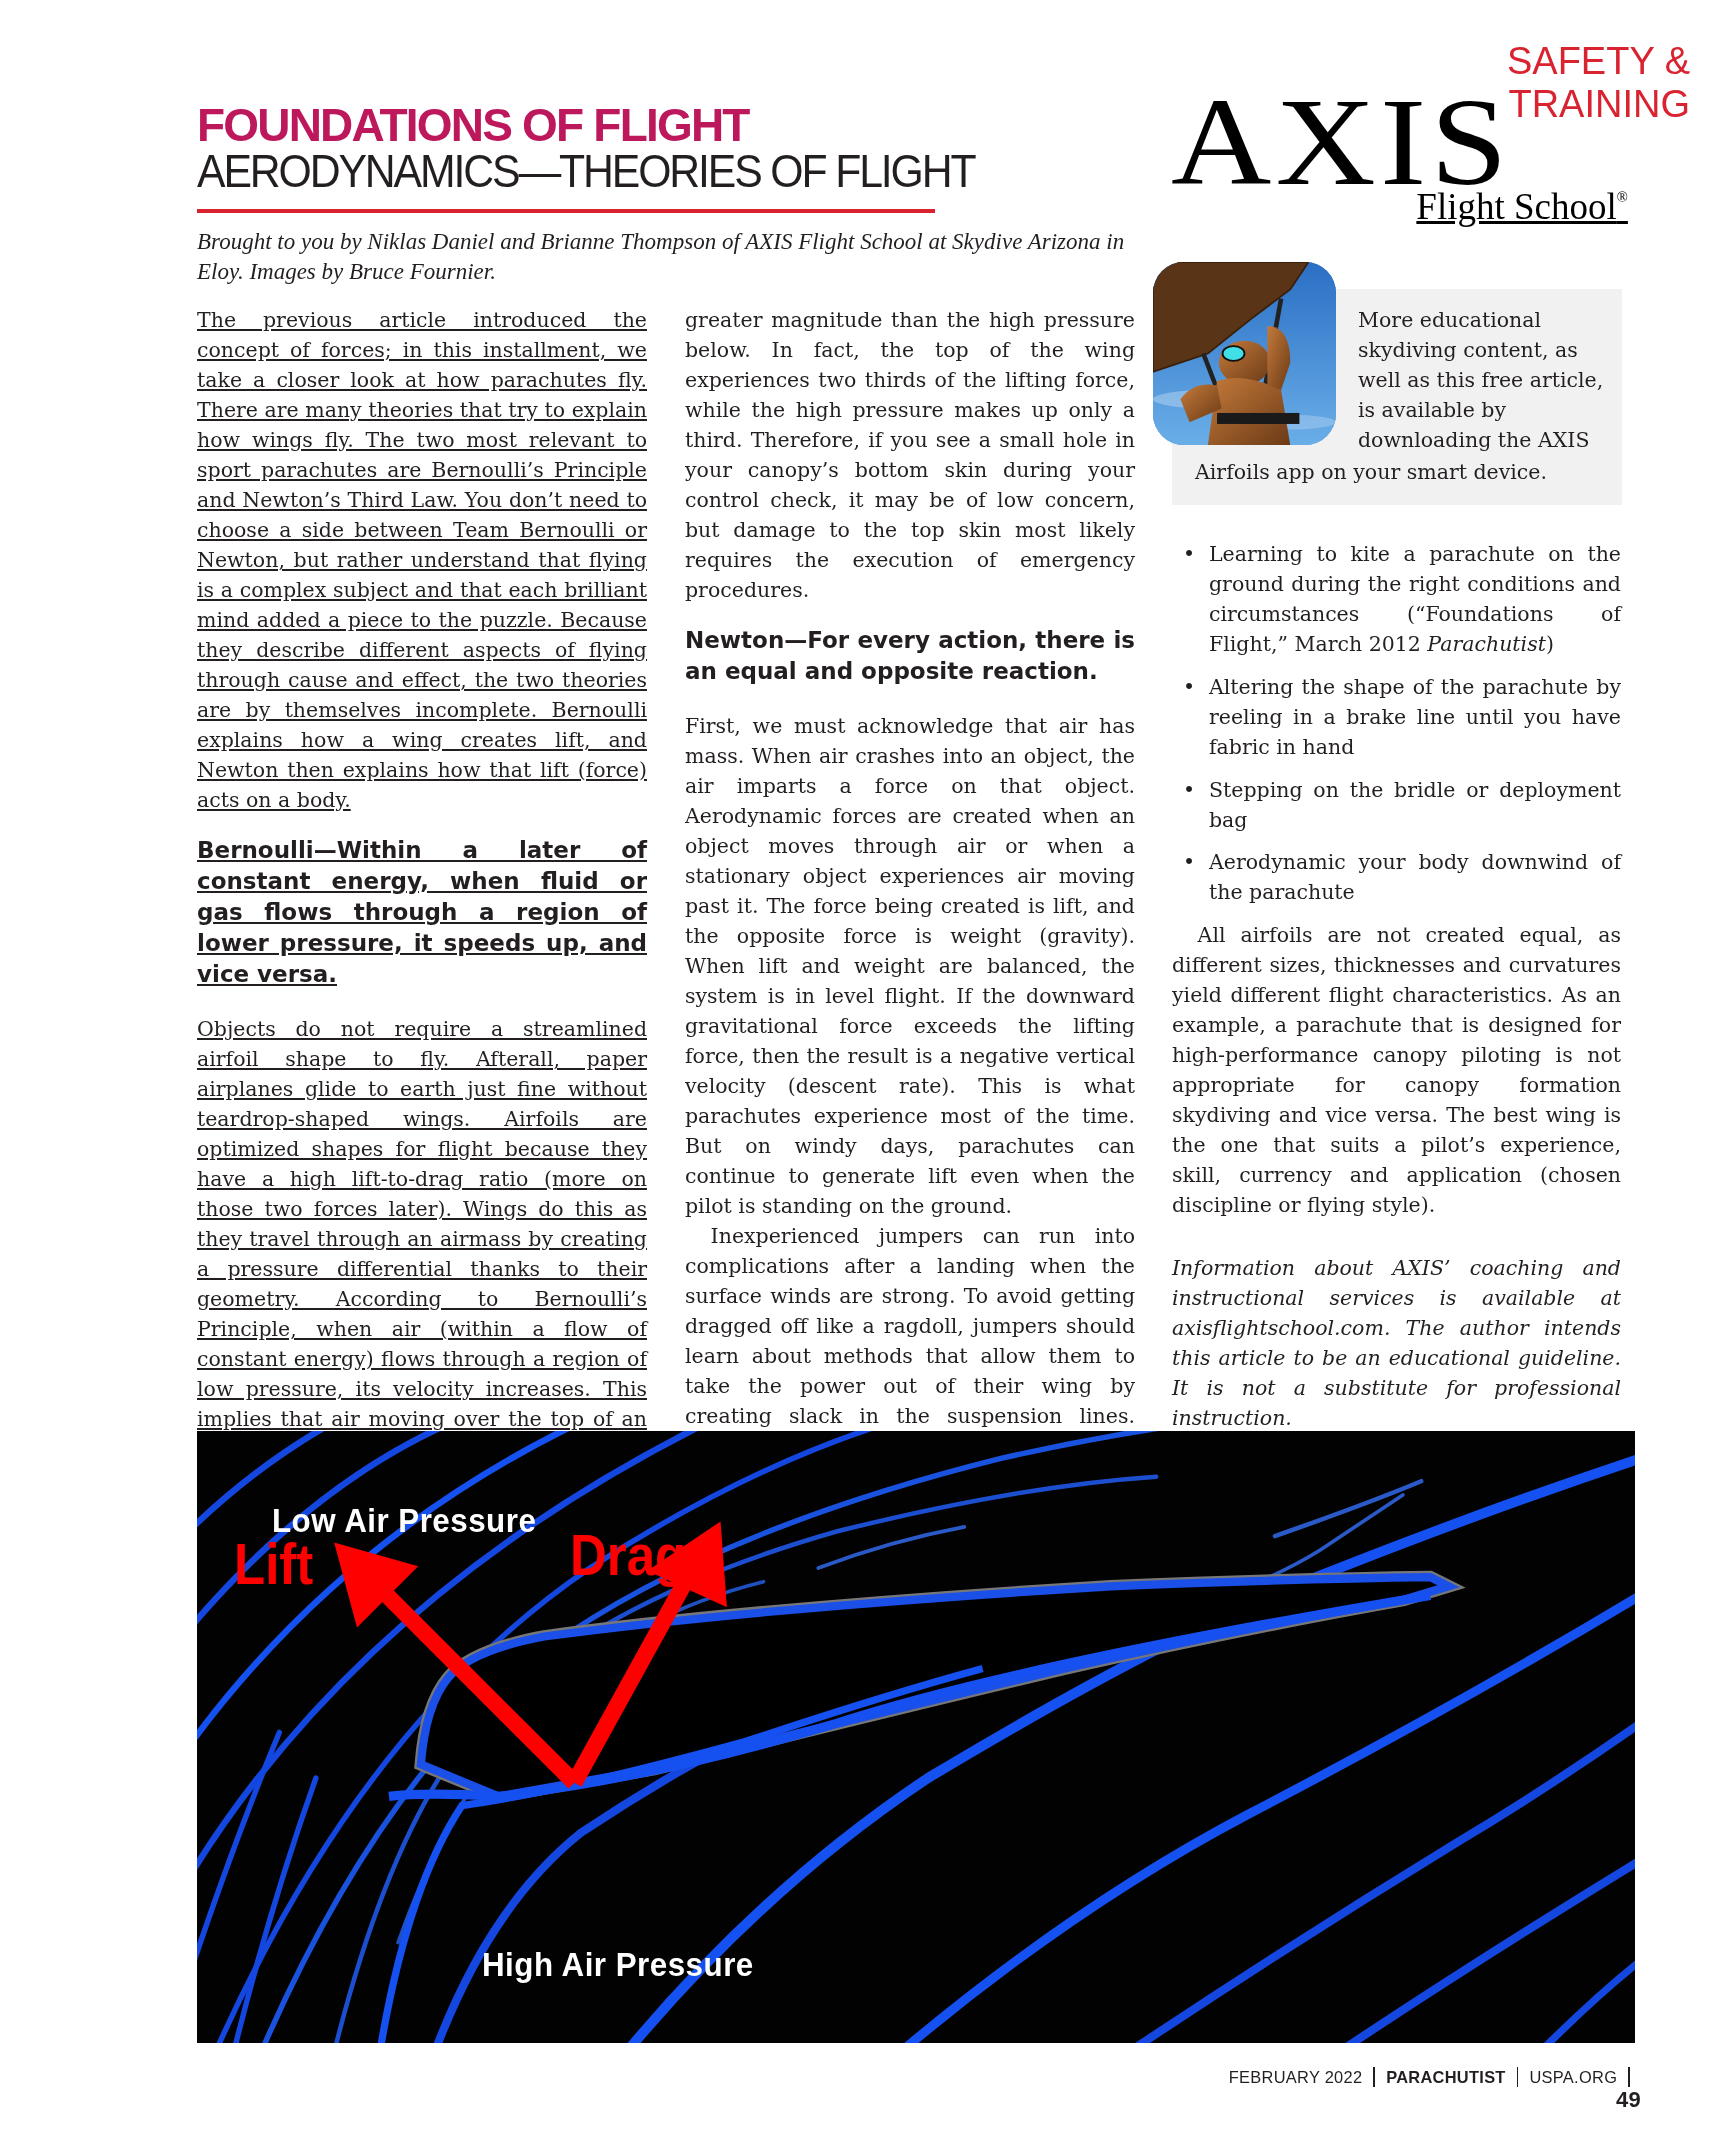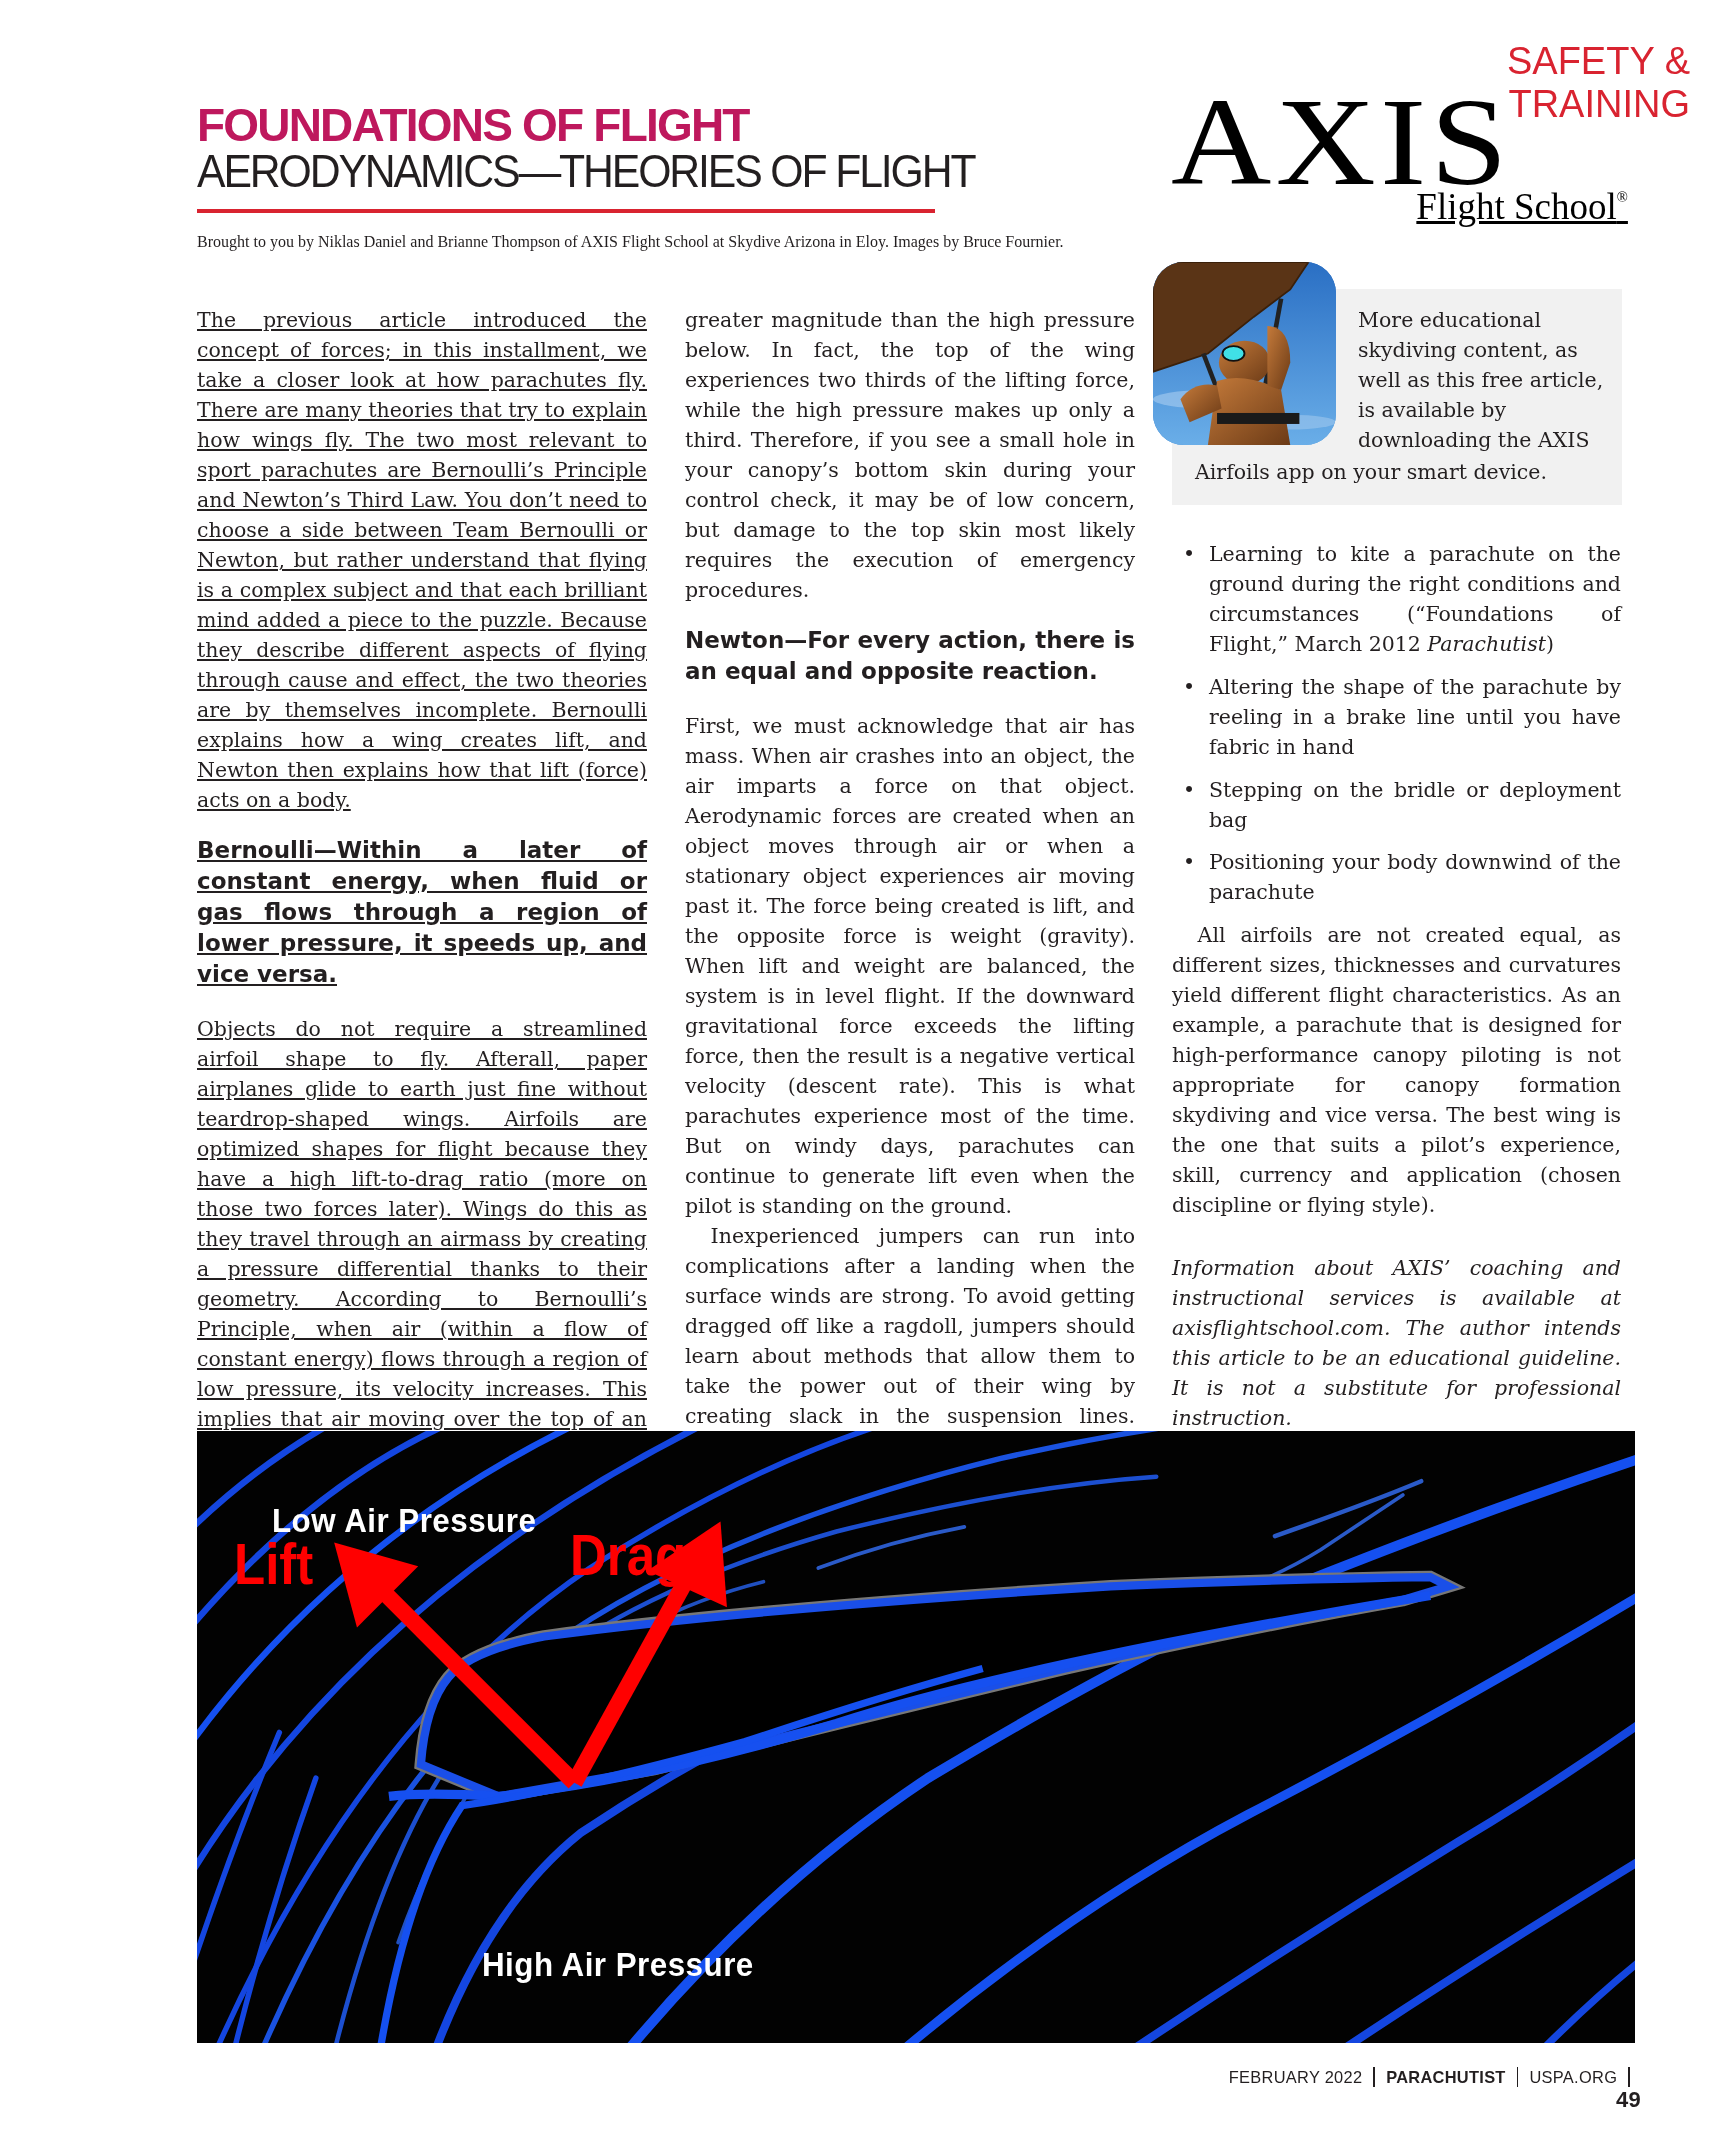--- a/index.html
+++ b/index.html
@@ -2,21 +2,21 @@
 <html style="font-size:14.6px"><head>
 <meta charset="utf-8">
 <style>
   html, body { margin: 0; padding: 0; background: #ffffff; }
   body { width: 1735px; height: 2144px; position: relative; overflow: hidden; color: #231f20; }
   .abs { position: absolute; }
   .section-tag { left: 1352px; top: 40px; width: 338px; text-align: right; color: #d92330; font-family: "Liberation Sans", sans-serif; font-size: 38px; letter-spacing: 0px; }
   .title { left: 197px; top: 98px; font-family: "Liberation Sans", sans-serif; font-weight: bold; font-size: 46px; letter-spacing: -1.8px; color: #be185d; }
   .subtitle { left: 197px; top: 144px; font-family: "Liberation Sans", sans-serif; font-size: 46px; font-weight: normal; letter-spacing: -2.3px; color: #231f20; transform: scaleX(0.93); transform-origin: left top; }
   .rule { left: 197px; top: 209px; width: 738px; height: 3.7px; background: #d92330; }
-  .byline { left: 197px; top: 227px; width: 941px; font-family: "Liberation Serif", serif; font-size: 16px; line-height: 30px; color: #231f20; }
+  .byline { left: 197px; top: 227px; width: 941px; font-family: "Liberation Serif", serif; font-style: italic; font-size: 23px; line-height: 30px; color: #231f20; }
 
   .logo { left: 1171px; top: 90px; width: 466px; height: 137px; }
   .logo-axis { position: absolute; left: 0; top: -11px; font-family: "Liberation Serif", serif; font-size: 124px; line-height: 128px; letter-spacing: 3.7px; color: #000; transform: scaleX(1.12); transform-origin: left top; }
   .logo-school { position: absolute; right: 9.1px; top: 95px; font-family: "Liberation Serif", serif; font-size: 37px; color: #000; text-decoration: underline; }
   .logo-school sup { font-size: 14.6px; vertical-align: top; position: relative; top: 3.7px; }
 
   .col { font-family: "DejaVu Serif", serif; font-size: 20.5px; line-height: 30px; color: #231f20; text-align: justify; }
   .col p { margin: 0; }
   .col1 { left: 197px; top: 305px; width: 450px; text-decoration: underline; }
   .col2 { left: 685px; top: 305px; width: 450px; }
@@ -99,21 +99,21 @@
   <p class="hd">Newton—For every action, there is an equal and opposite reaction.</p>
   <p>First, we must acknowledge that air has mass. When air crashes into an object, the air imparts a force on that object. Aerodynamic forces are created when an object moves through air or when a stationary object experiences air moving past it. The force being created is lift, and the opposite force is weight (gravity). When lift and weight are balanced, the system is in level flight. If the downward gravitational force exceeds the lifting force, then the result is a negative vertical velocity (descent rate). This is what parachutes experience most of the time. But on windy days, parachutes can continue to generate lift even when the pilot is standing on the ground.</p>
   <p class="indent">Inexperienced jumpers can run into complications after a landing when the surface winds are strong. To avoid getting dragged off like a ragdoll, jumpers should learn about methods that allow them to take the power out of their wing by creating slack in the suspension lines. Some solutions:</p>
 </div>
 
 <div class="abs col col3">
   <ul class="bullets">
     <li><span>Learning to kite a parachute on the ground during the right conditions and circumstances (“Foundations of Flight,” March 2012 </span><i>Parachutist</i><span>)</span></li>
     <li><span>Altering the shape of the parachute by reeling in a brake line until you have fabric in hand</span></li>
     <li><span>Stepping on the bridle or deployment bag</span></li>
-    <li><span>Positioning your body downwind of the parachute</span></li>
+    <li><span>Aerodynamic your body downwind of the parachute</span></li>
   </ul>
   <p class="indent">All airfoils are not created equal, as different sizes, thicknesses and curvatures yield different flight characteristics. As an example, a parachute that is designed for high-performance canopy piloting is not appropriate for canopy formation skydiving and vice versa. The best wing is the one that suits a pilot’s experience, skill, currency and application (chosen discipline or flying style).</p>
   <p class="note">Information about AXIS’ coaching and instructional services is available at axisflightschool.com. The author intends this article to be an educational guideline. It is not a substitute for professional instruction.</p>
 </div>
 
 <div class="abs figure">
   <svg width="1438" height="612" viewBox="0 0 1574 670" style="position:absolute;left:0;top:0;">
     <g fill="none" stroke-linecap="round">
 
       <path d="M-20 120 Q60 40 150 -10" stroke="#1446e0" stroke-width="7"></path>

